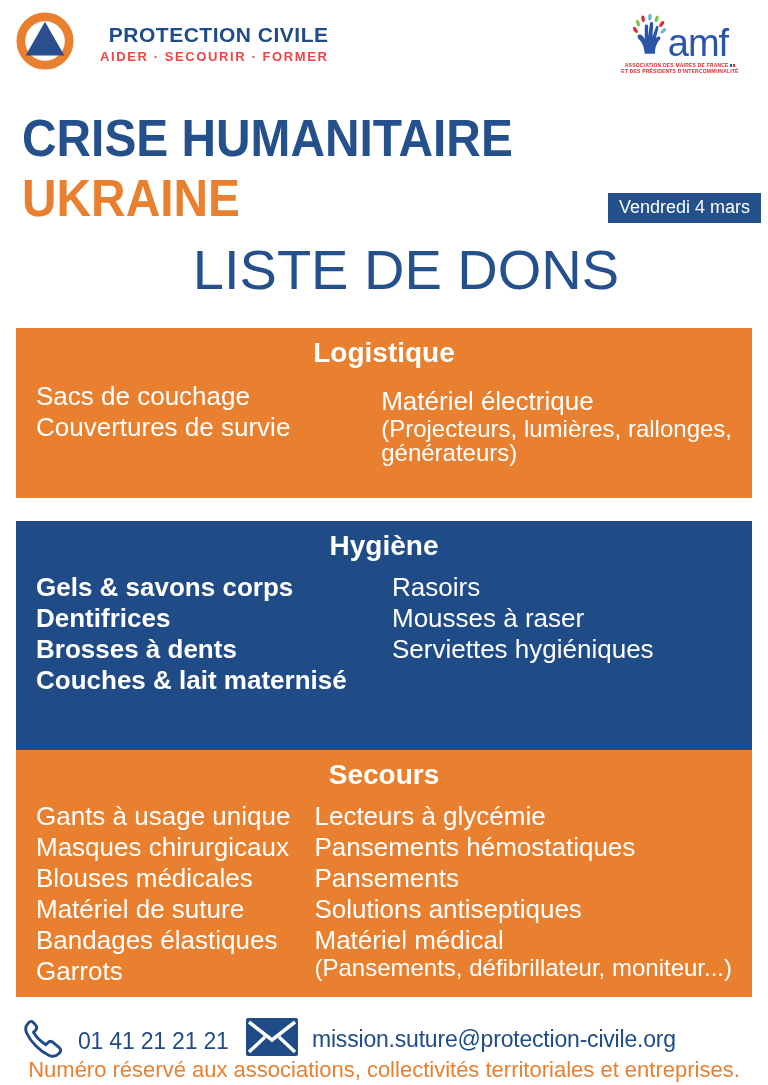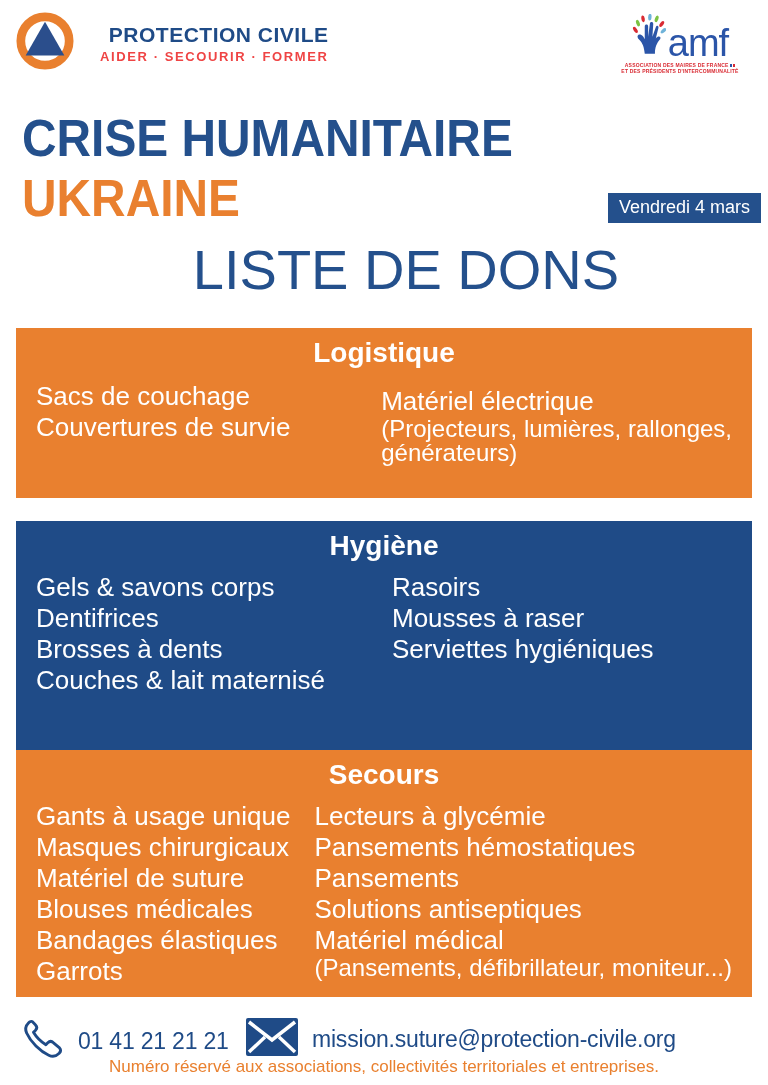--- a/index.html
+++ b/index.html
@@ -43,32 +43,32 @@
   .cols { display:flex; padding:0 20px; margin-top:10px; }
   .item { font-size:26px; line-height:31px; white-space:nowrap; }
   .item-note { font-size:24px; line-height:24px; white-space:nowrap; }
 
   #panel-logistique { top:328px; height:170px; }
   #panel-logistique .colL { width:362px; }
   #panel-logistique .cols { margin-top:12px; }
   #panel-logistique .colR { padding-top:5px; }
 
   #panel-hygiene { top:521px; height:267px; }
-  #panel-hygiene .colL { width:356px; }
+  #panel-hygiene .colL { width:356px;font-weight:bold; }
 
   #panel-secours { top:750px; height:247px; }
   #panel-secours .colL { width:339px; }
 
   
   .contact-row { position:absolute; top:1018px; left:0; width:768px; height:46px;text-align:center; }
   .phone-group { position:absolute; left:22px; top:0; display:flex; align-items:center; gap:14px; }
   .mail-group  { position:absolute; left:246px; top:0; display:flex; align-items:center; gap:14px; }
   .contact-text { font-size:23px; color:#1F4B87; white-space:nowrap; letter-spacing:-0.2px; }
   .footer-note { position:absolute; top:1057px; left:0; right:0; text-align:center;
-                 color:#E9802F; font-size:17px; }
+                 color:#E9802F; font-size:22px; }
 </style>
 </head>
 <body>
 
 <div class="pc-logo">
   <span>
     <svg width="58" height="58" viewBox="0 0 60 60">
       <circle cx="30" cy="30" r="25" fill="#ffffff" stroke="#E9802F" stroke-width="9"></circle>
       <polygon points="30,10 50,45 10,45" fill="#2B4E8C"></polygon>
     </svg>
@@ -137,22 +137,22 @@
     </div>
   </div>
 </div>
 
 <div class="panel orange" id="panel-secours">
   <h2>Secours</h2>
   <div class="cols">
     <div class="colL">
       <div class="item">Gants à usage unique</div>
       <div class="item">Masques chirurgicaux</div>
+      <div class="item">Blouses médicales</div>
       <div class="item">Matériel de suture</div>
-      <div class="item">Blouses médicales</div>
       <div class="item">Bandages élastiques</div>
       <div class="item">Garrots</div>
     </div>
     <div class="colR">
       <div class="item">Lecteurs à glycémie</div>
       <div class="item">Pansements hémostatiques</div>
       <div class="item">Pansements</div>
       <div class="item">Solutions antiseptiques</div>
       <div class="item">Matériel médical</div>
       <div class="item-note">(Pansements, défibrillateur, moniteur...)</div>

